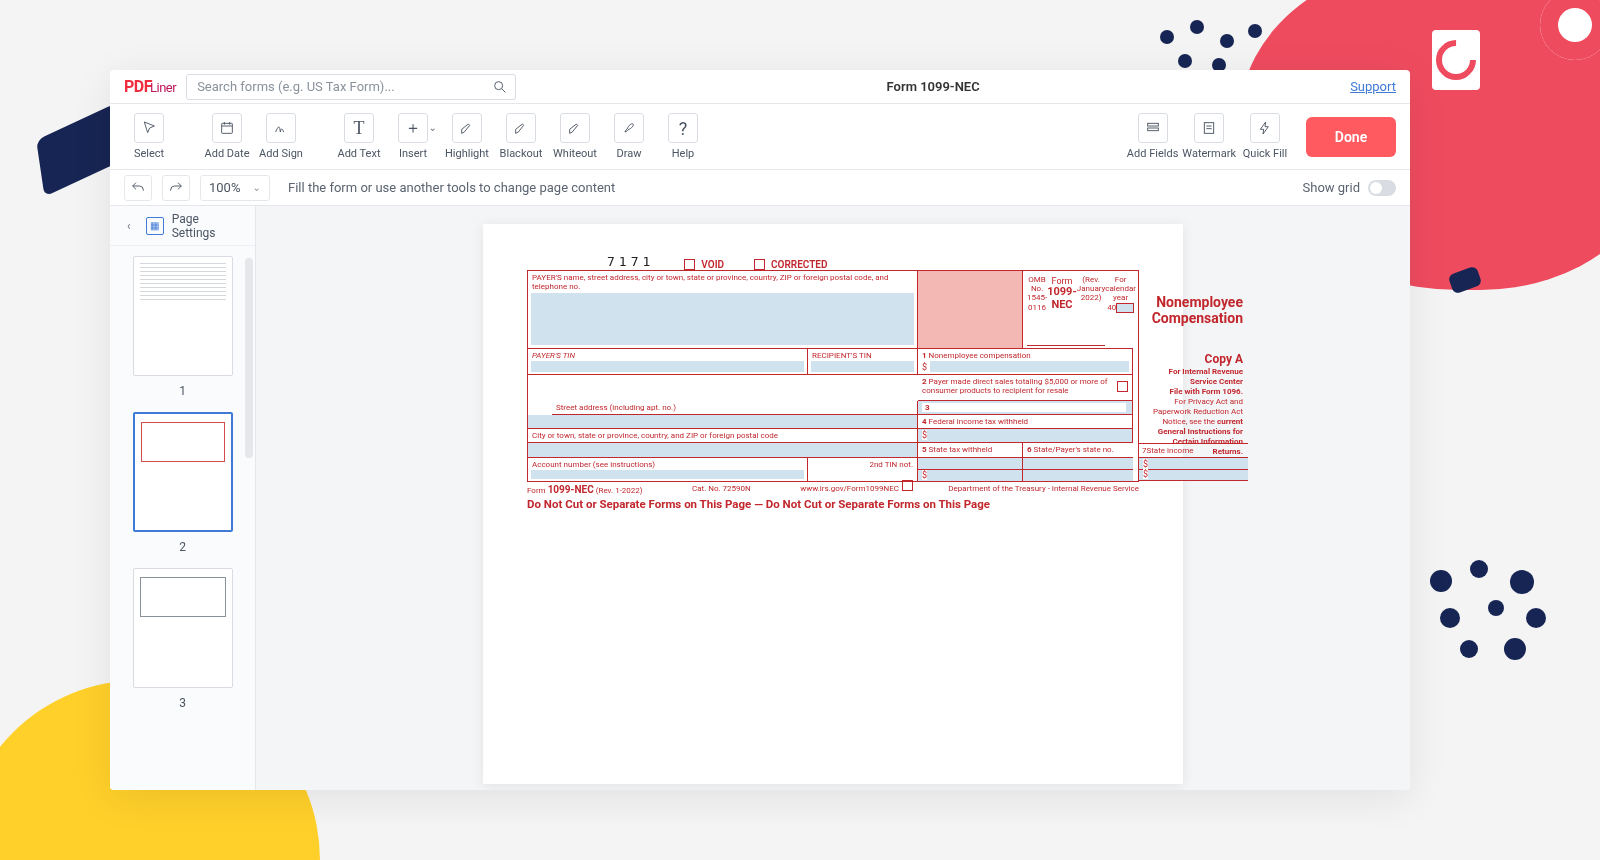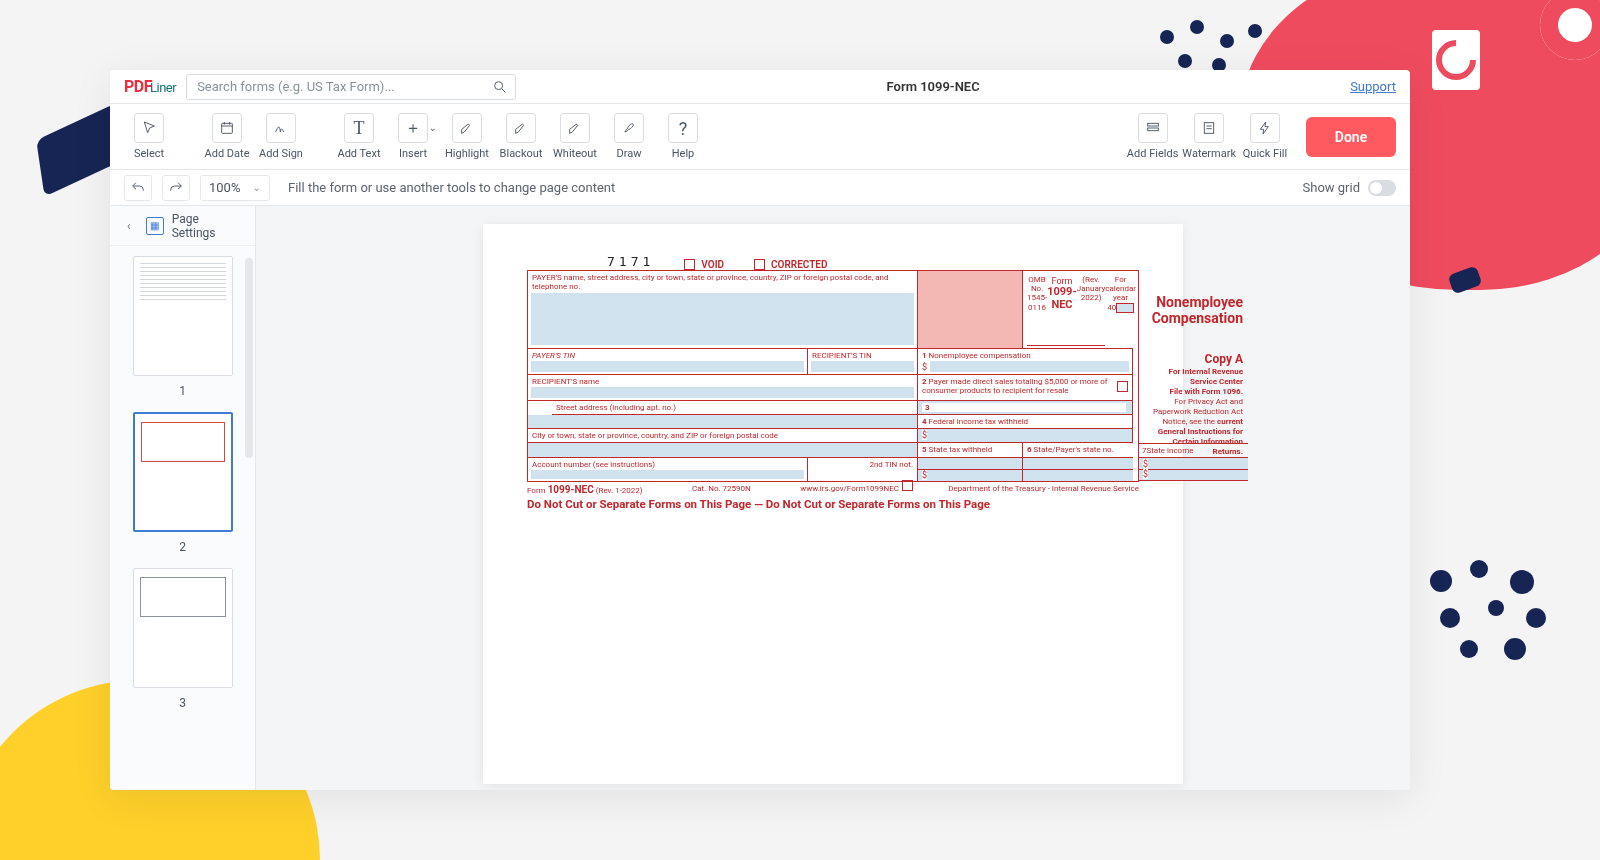--- a/index.html
+++ b/index.html
@@ -19,21 +19,21 @@
 .dots-right span{ position:absolute; background:#172554; border-radius:50%; }
 .dash-right { position:absolute; right:120px; top:270px; width:30px; height:20px; background:#172554; border-radius:6px; transform:rotate(-20deg); z-index:1; }
 
 
 .app { position:absolute; top:70px; left:110px; width:1300px; height:720px; background:#fff; border-radius:4px; box-shadow:0 8px 40px rgba(0,0,0,0.08); overflow:hidden; z-index:2; display:flex; flex-direction:column; }
 
 
 .topbar { height:34px; display:flex; align-items:center; border-bottom:1px solid #e5e7eb; padding:0 14px; gap:10px; }
 .logo { font-weight:700; font-size:16px; letter-spacing:-0.5px; }
 .logo .p { color:#ef2d3e; }
-.logo .thin { color:#0f766e; font-weight:400; font-size:13px; margin-left:-2px; }
+.logo .thin { color:#be185d; font-weight:400; font-size:13px; margin-left:-2px; }
 .search-wrap { position:relative; width:330px; }
 .search { width:100%; height:26px; border:1px solid #d9dde3; border-radius:3px; padding:0 30px 0 10px; font-size:13px; color:#333; }
 .search::placeholder { color:#8a929c; }
 .search-ico { position:absolute; right:8px; top:5px; color:#7b828c; }
 .doc-title { flex:1; text-align:center; font-size:13px; font-weight:600; color:#333; }
 .support { font-size:13px; color:#3e7ad6; }
 
 
 .toolbar { height:66px; display:flex; align-items:center; padding:0 14px; border-bottom:1px solid #e5e7eb; gap:4px; }
 .tool { display:flex; flex-direction:column; align-items:center; justify-content:center; gap:4px; min-width:50px; height:52px; border-radius:4px; cursor:pointer; }
@@ -350,24 +350,20 @@
 
             <div style="grid-column:1/5;height:0;position:relative;">
               <div class="rt-col" style="position:absolute;right:-115px;top:-26px;width:110px;font-size:8px;line-height:1.25;">
                 <div style="font-size:12px;font-weight:700;">Copy A</div>
                 <b>For Internal Revenue Service Center</b><br>
                 <b>File with Form 1096.</b><br>
                 <span>For Privacy Act and Paperwork Reduction Act Notice, see the</span> <b>current General Instructions for Certain Information Returns.</b>
               </div>
             </div>
 
-            <div class="cell" style="grid-column:1/3;height:26px;">
-                <span class="lab">RECIPIENT'S name</span>
-                <div class="fill-blue" style="position:absolute;left:3px;right:3px;top:12px;bottom:2px;"></div>
-              </div>
             <div class="cell" style="grid-column:3/5;height:26px;position:relative;">
                 <span class="lab" style="padding-right:16px;display:block;"><span class="num">2</span><span>Payer made direct sales totaling $5,000 or more of consumer products to recipient for resale</span></span>
                 <span class="box" style="position:absolute;right:4px;top:6px;width:11px;height:11px;border:1px solid #c1272d;"></span>
               </div>
 
             <div class="cell" style="grid-column:1/3;height:14px;margin-left:24px;">
                 <span class="lab">Street address (including apt. no.)</span>
               </div>
             <div class="cell fill-blue" style="grid-column:3/5;height:14px;">
                 <span class="lab num" style="background:#fff;padding:0 3px;">3</span>

